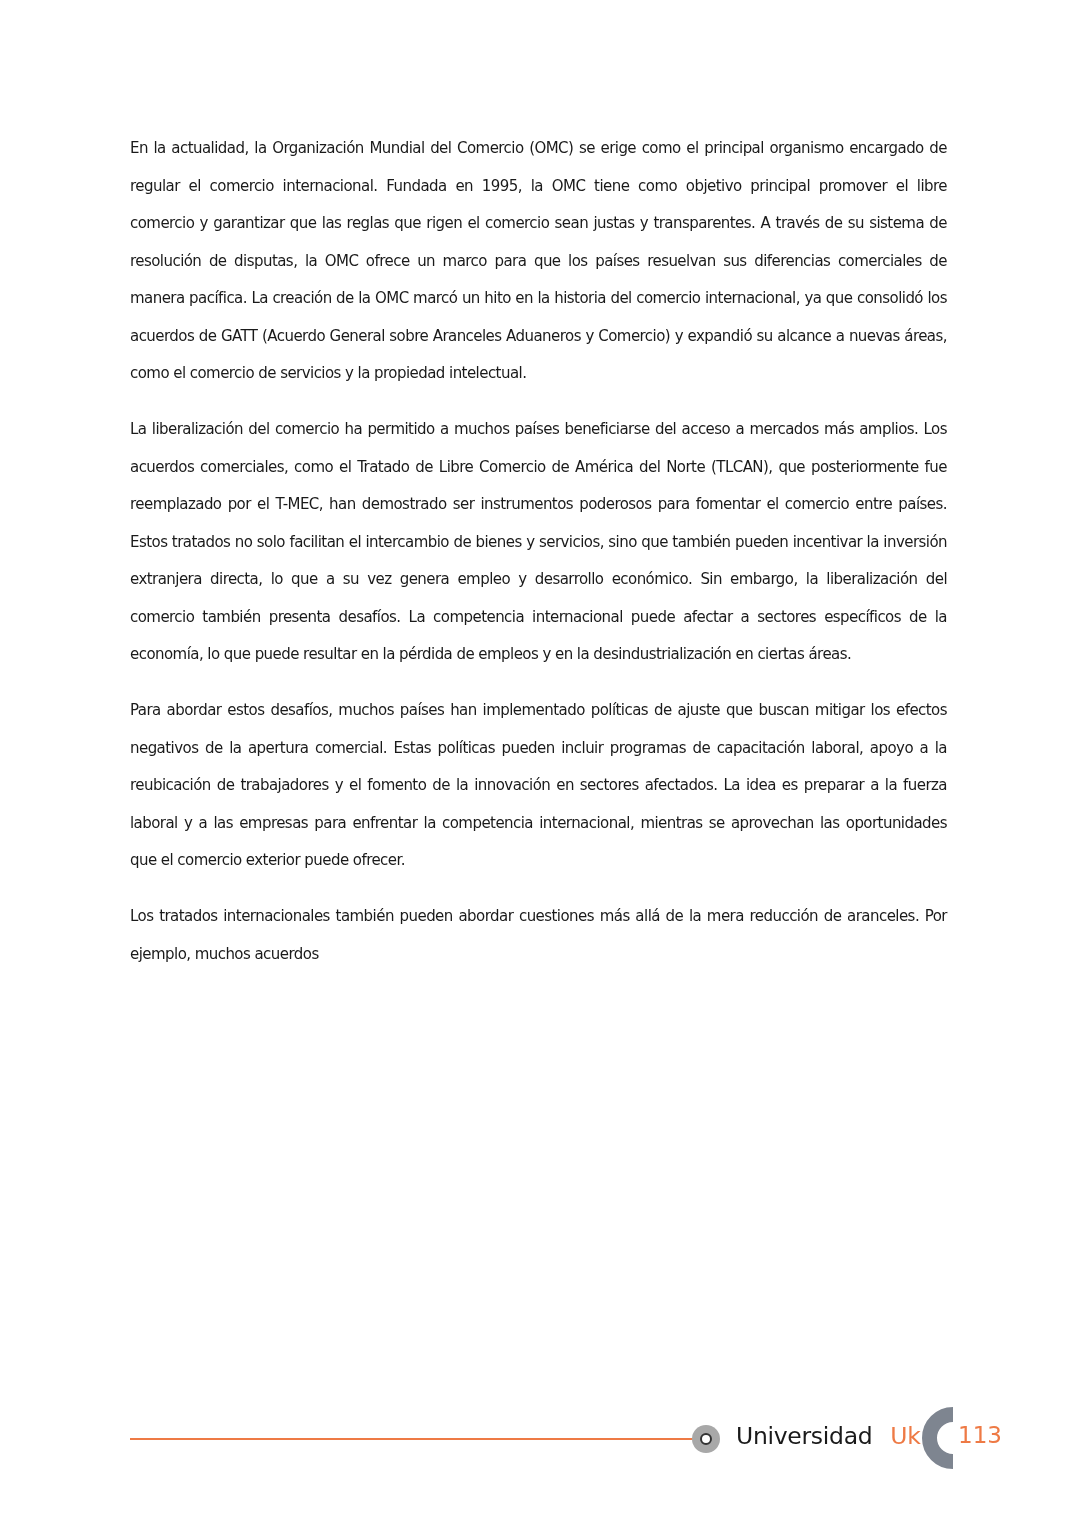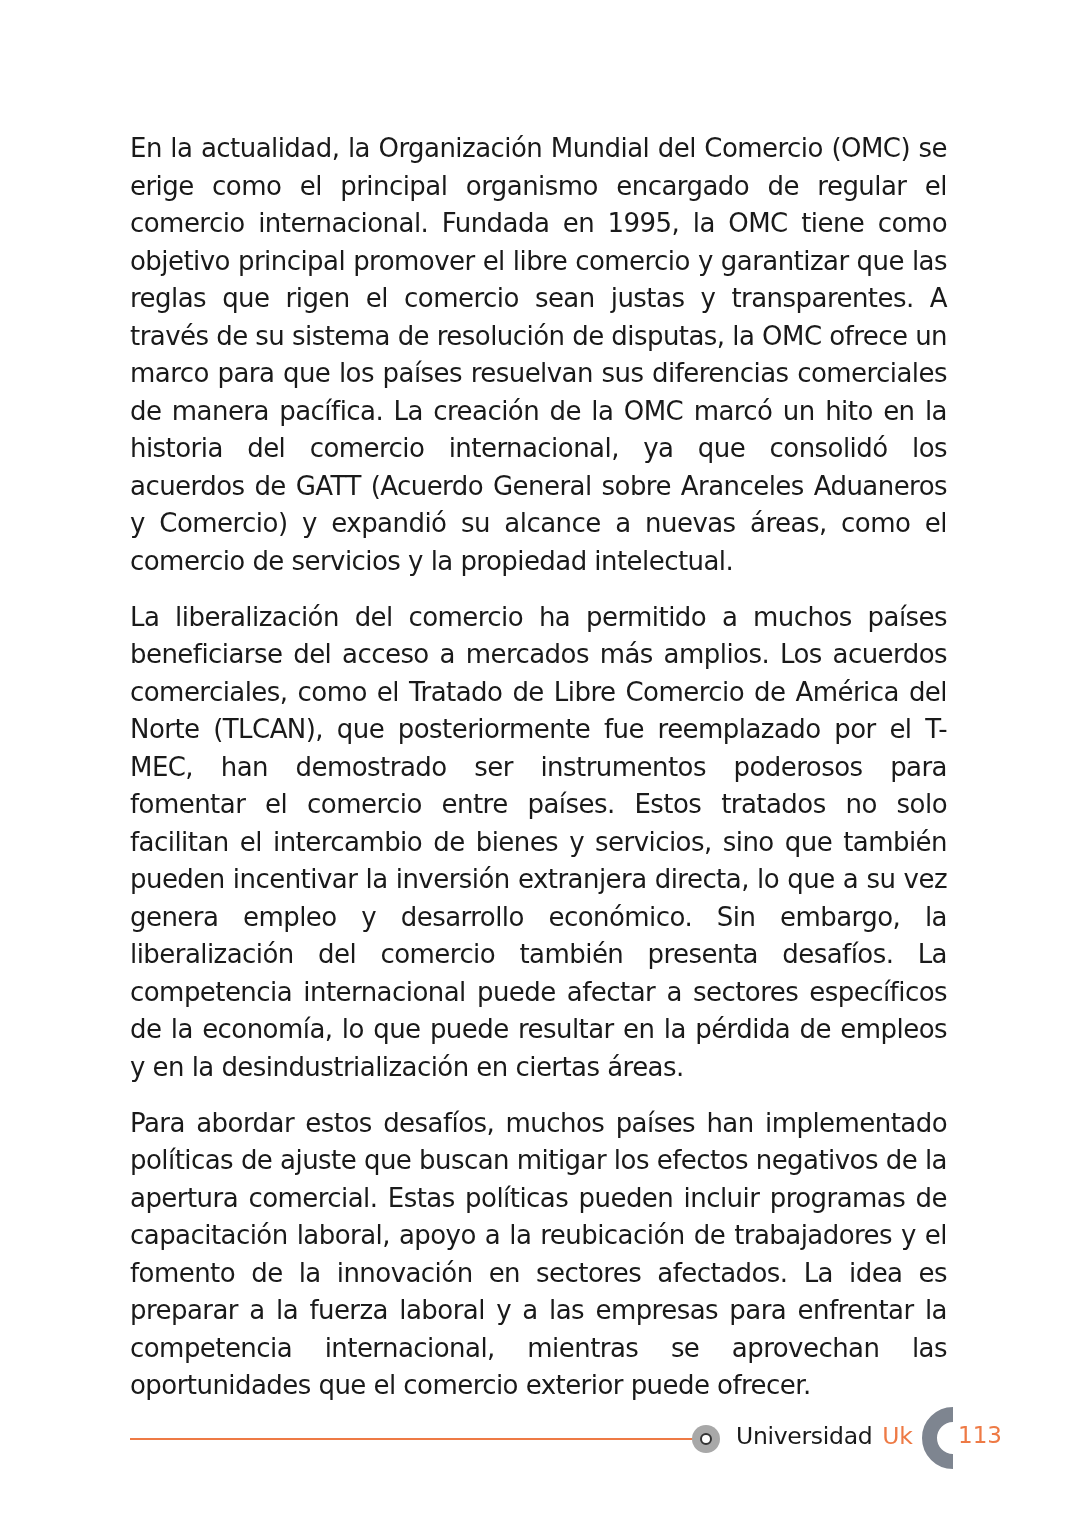--- a/index.html
+++ b/index.html
@@ -6,56 +6,57 @@
     body {
       width: 1080px; height: 1525px; background: #ffffff;
       position: relative; overflow: hidden;
       font-family: "DejaVu Sans", sans-serif; color: #1a1a1a;
     }
     .content {
       position: absolute; left: 130px; top: 130px; width: 817px;
     }
     .para {
       margin: 0 0 18.5px 0;
-      font-size: 26px; line-height: 37.5px;
+      font-size: 15px; line-height: 37.5px;
       text-align: justify; letter-spacing: -0.55px; word-spacing: 0px;
     }
     .footer { position: absolute; left: 0; top: 1400px; width: 1080px; height: 80px; }
     .footer-line {
       position: absolute; left: 130px; top: 38px; width: 565px; height: 2px; background: #ee7a45;
     }
     .footer-dot {
       position: absolute; left: 692px; top: 25px; width: 28px; height: 28px; border-radius: 50%;
       background: #a8a8a8; box-sizing: border-box;
     }
     .footer-dot::after {
       content: ""; position: absolute; left: 8px; top: 8px; width: 12px; height: 12px;
       border-radius: 50%; background: #fff; box-sizing: border-box; border: 2.5px solid #333;
     }
     .brand {
       position: absolute; left: 736px; top: 22px; font-size: 23.5px; font-weight: 500;
       color: #1a1a1a; letter-spacing: -0.3px; white-space: nowrap;
     }
-    .brand .accent { color: #ee7a45; margin-left: 10px; }
+    .brand .accent { color: #ee7a45; margin-left: 18px; }
     .arc {
       position: absolute; left: 922px; top: 7px; width: 62px; height: 62px; border-radius: 50%;
       border: 15px solid #7e8590; box-sizing: border-box;
       clip-path: inset(0 50% 0 0);
     }
     .page-num {
       position: absolute; left: 958px; top: 22px; font-size: 23px; color: #ee7a45; font-weight: 500;
     }
   </style>
 </head>
 <body>
 
 <div class="content">
   <p class="para">En la actualidad, la Organización Mundial del Comercio (OMC) se erige como el principal organismo encargado de regular el comercio internacional. Fundada en 1995, la OMC tiene como objetivo principal promover el libre comercio y garantizar que las reglas que rigen el comercio sean justas y transparentes. A través de su sistema de resolución de disputas, la OMC ofrece un marco para que los países resuelvan sus diferencias comerciales de manera pacífica. La creación de la OMC marcó un hito en la historia del comercio internacional, ya que consolidó los acuerdos de GATT (Acuerdo General sobre Aranceles Aduaneros y Comercio) y expandió su alcance a nuevas áreas, como el comercio de servicios y la propiedad intelectual.</p>
   <p class="para">La liberalización del comercio ha permitido a muchos países beneficiarse del acceso a mercados más amplios. Los acuerdos comerciales, como el Tratado de Libre Comercio de América del Norte (TLCAN), que posteriormente fue reemplazado por el T-MEC, han demostrado ser instrumentos poderosos para fomentar el comercio entre países. Estos tratados no solo facilitan el intercambio de bienes y servicios, sino que también pueden incentivar la inversión extranjera directa, lo que a su vez genera empleo y desarrollo económico. Sin embargo, la liberalización del comercio también presenta desafíos. La competencia internacional puede afectar a sectores específicos de la economía, lo que puede resultar en la pérdida de empleos y en la desindustrialización en ciertas áreas.</p>
   <p class="para">Para abordar estos desafíos, muchos países han implementado políticas de ajuste que buscan mitigar los efectos negativos de la apertura comercial. Estas políticas pueden incluir programas de capacitación laboral, apoyo a la reubicación de trabajadores y el fomento de la innovación en sectores afectados. La idea es preparar a la fuerza laboral y a las empresas para enfrentar la competencia internacional, mientras se aprovechan las oportunidades que el comercio exterior puede ofrecer.</p>
+  <p class="para">Los tratados internacionales también pueden abordar cuestiones más allá de la mera reducción de aranceles. Por ejemplo, muchos acuerdos</p>
 </div>
 
 <div class="footer">
   <div class="footer-line"></div>
   <div class="footer-dot"></div>
   <div class="brand">
     <span>Universidad</span><span class="accent">Uk</span>
   </div>
   <div class="arc"></div>
   <div class="page-num">113</div>

